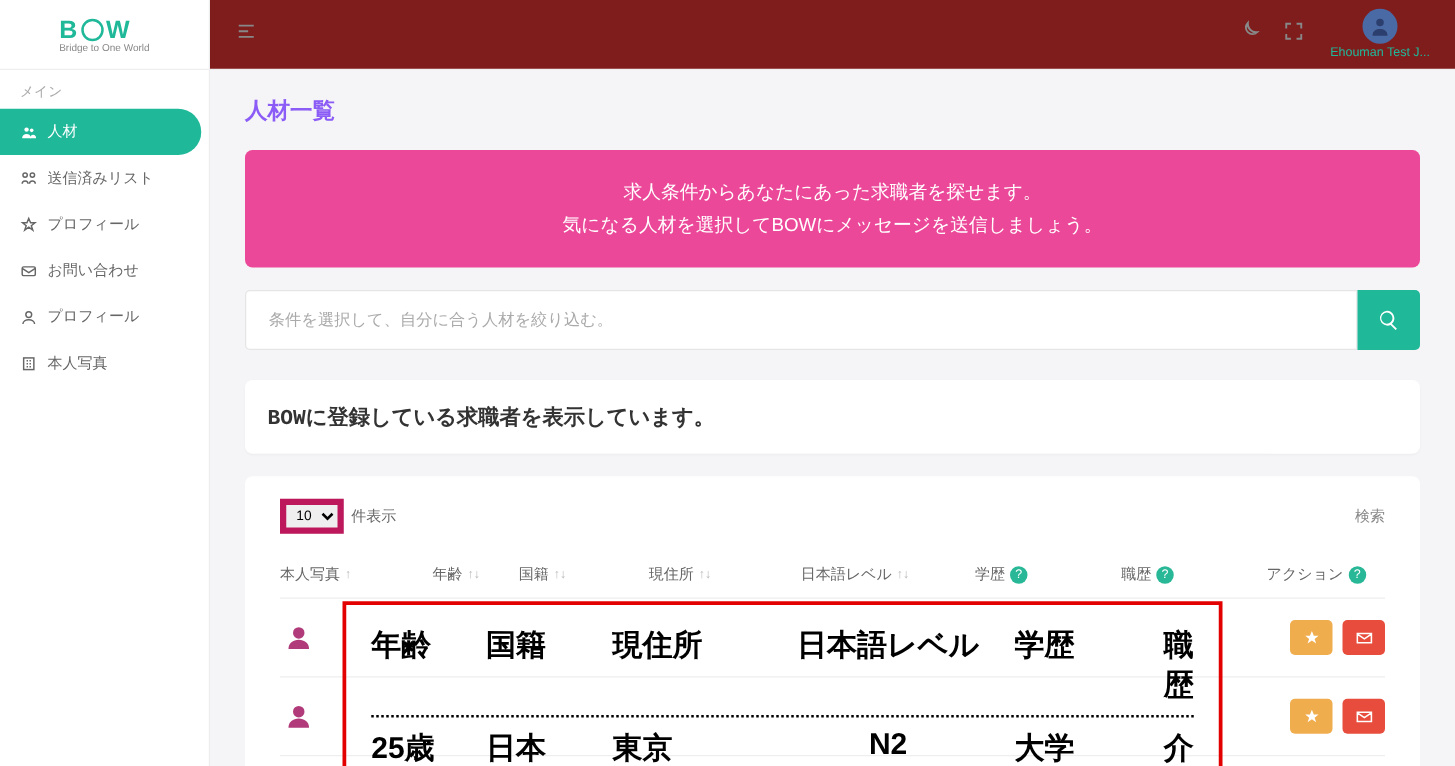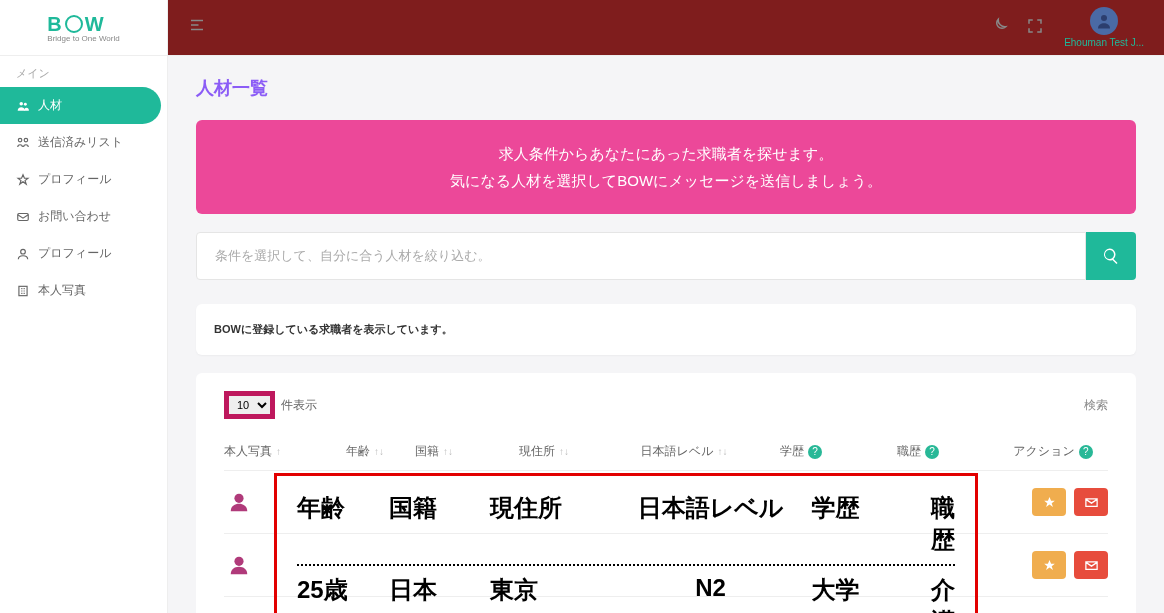--- a/index.html
+++ b/index.html
@@ -35,21 +35,21 @@
 .breadcrumb .curr { color: #1fb99a; }
 
 .banner { background: #ec4899; color: #fff; border-radius: 6px; padding: 20px; margin-top: 20px; text-align: center; line-height: 1.8; font-size: 15px; }
 
 .filter-row { margin-top: 18px; display: flex; gap: 0; }
 .filter-input { flex: 1; background: #fff; border: 1px solid #e5e5e5; border-radius: 4px 0 0 4px; padding: 14px 18px; font-size: 13px; color: #aaa; }
 .filter-btn { width: 50px; background: #1fb99a; border: none; border-radius: 0 4px 4px 0; display: flex; align-items: center; justify-content: center; cursor: pointer; }
 .filter-btn svg { width: 18px; height: 18px; fill: #fff; }
 
 .card { background: #fff; border-radius: 6px; margin-top: 24px; padding: 18px; box-shadow: 0 1px 2px rgba(0,0,0,0.04); }
-.card-title { font-size: 11px; font-weight: 600; color: #333; }
+.card-title { font-size: 17px; font-weight: 600; color: #333; font-family: Liberation Mono, monospace; }
 
 .table-card { background: #fff; border-radius: 6px; margin-top: 18px; padding: 18px 28px; }
 .table-controls { display: flex; align-items: center; justify-content: space-between; font-size: 12px; color: #666; margin-bottom: 14px; }
 .page-size { display: flex; align-items: center; gap: 6px; }
 .page-size select { font-size: 11px; padding: 2px 4px; border: 5px solid #be185d; }
 .search-label { color: #888; }
 
 .thead { display: flex; align-items: center; font-size: 12px; color: #666; padding: 10px 0; border-bottom: 1px solid #eee; }
 .th { display: flex; align-items: center; gap: 4px; }
 .th .sort { color: #bbb; font-size: 10px; }

